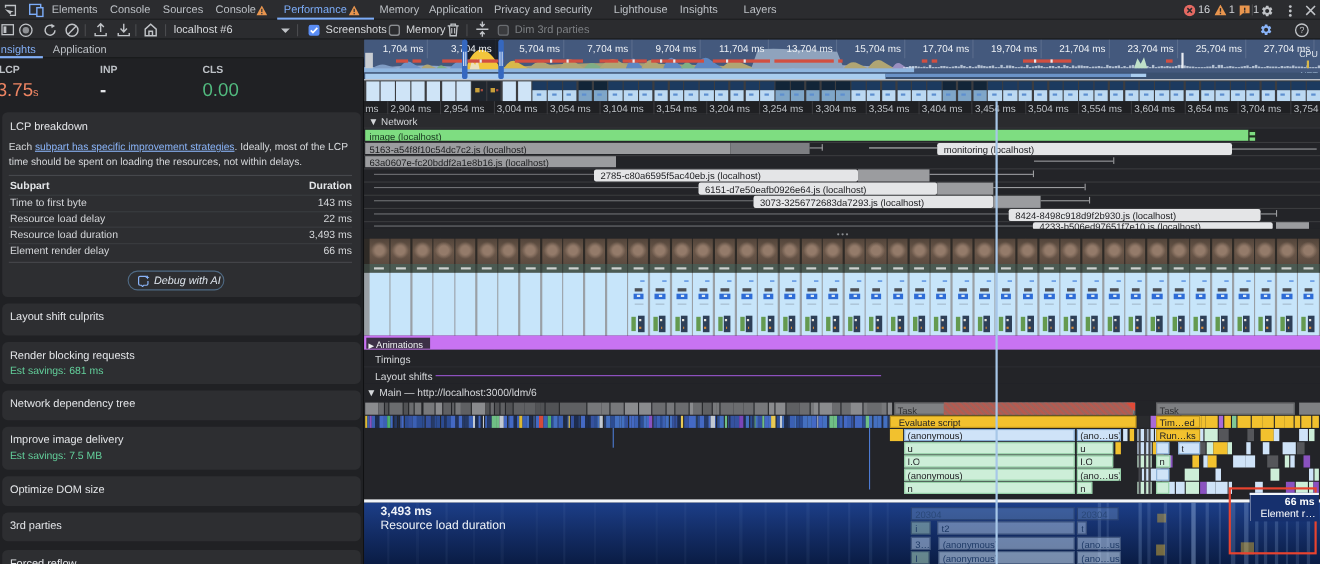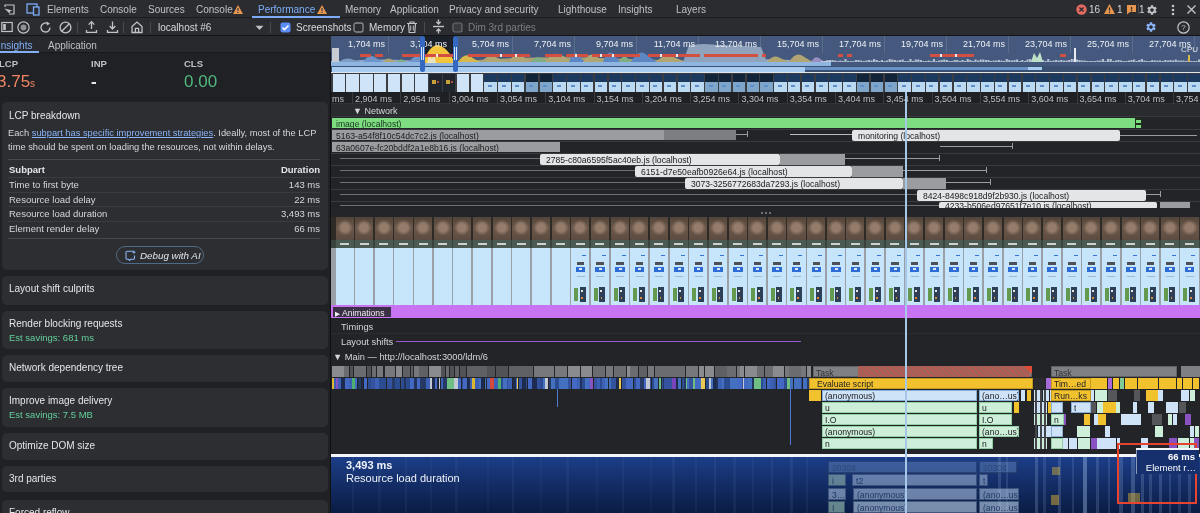--- a/index.html
+++ b/index.html
@@ -664,21 +664,21 @@
 <div style="position:absolute;left:979.8999999999996px;top:104px;width:1px;height:350px;background:rgba(255,255,255,0.05);"></div>
 <div style="position:absolute;left:1028.1999999999996px;top:92px;width:1px;height:12px;background:#3a3b3f;"></div>
 <div style="position:absolute;left:1028.1999999999996px;top:104px;width:1px;height:350px;background:rgba(255,255,255,0.05);"></div>
 <div style="position:absolute;left:1076.4999999999995px;top:92px;width:1px;height:12px;background:#3a3b3f;"></div>
 <div style="position:absolute;left:1076.4999999999995px;top:104px;width:1px;height:350px;background:rgba(255,255,255,0.05);"></div>
 <div style="position:absolute;left:1124.7999999999995px;top:92px;width:1px;height:12px;background:#3a3b3f;"></div>
 <div style="position:absolute;left:1124.7999999999995px;top:104px;width:1px;height:350px;background:rgba(255,255,255,0.05);"></div>
 <div style="position:absolute;left:1173.0999999999995px;top:92px;width:1px;height:12px;background:#3a3b3f;"></div>
 <div style="position:absolute;left:1173.0999999999995px;top:104px;width:1px;height:350px;background:rgba(255,255,255,0.05);"></div>
 <div style="position:absolute;left:331px;top:104px;width:869px;height:13px;background:#2a2b2e;border-bottom:1px solid #38393c;"></div>
-<div class="t" style="left:353px;top:106px;font-size:9px;color:#d5d7da;">▼ Network</div>
+<div class="t" style="left:335px;top:106px;font-size:9px;color:#d5d7da;">▼ Network</div>
 <div style="position:absolute;left:331px;top:117px;width:869px;height:91px;background:#232428;"></div>
 <div style="position:absolute;left:331px;top:129px;width:869px;height:1px;background:#3a3b3e;"></div>
 <div style="position:absolute;left:331px;top:141px;width:869px;height:1px;background:#3a3b3e;"></div>
 <div style="position:absolute;left:331px;top:153px;width:869px;height:1px;background:#3a3b3e;"></div>
 <div style="position:absolute;left:331px;top:165px;width:869px;height:1px;background:#3a3b3e;"></div>
 <div style="position:absolute;left:331px;top:177px;width:869px;height:1px;background:#3a3b3e;"></div>
 <div style="position:absolute;left:331px;top:189px;width:869px;height:1px;background:#3a3b3e;"></div>
 <div style="position:absolute;left:331px;top:201px;width:869px;height:1px;background:#3a3b3e;"></div>
 <div style="position:absolute;left:332px;top:118px;width:803px;height:10px;background:#7edd81;"></div>
 <div style="position:absolute;left:1135px;top:118px;width:6.5px;height:10px;background:#20301f;"></div>

